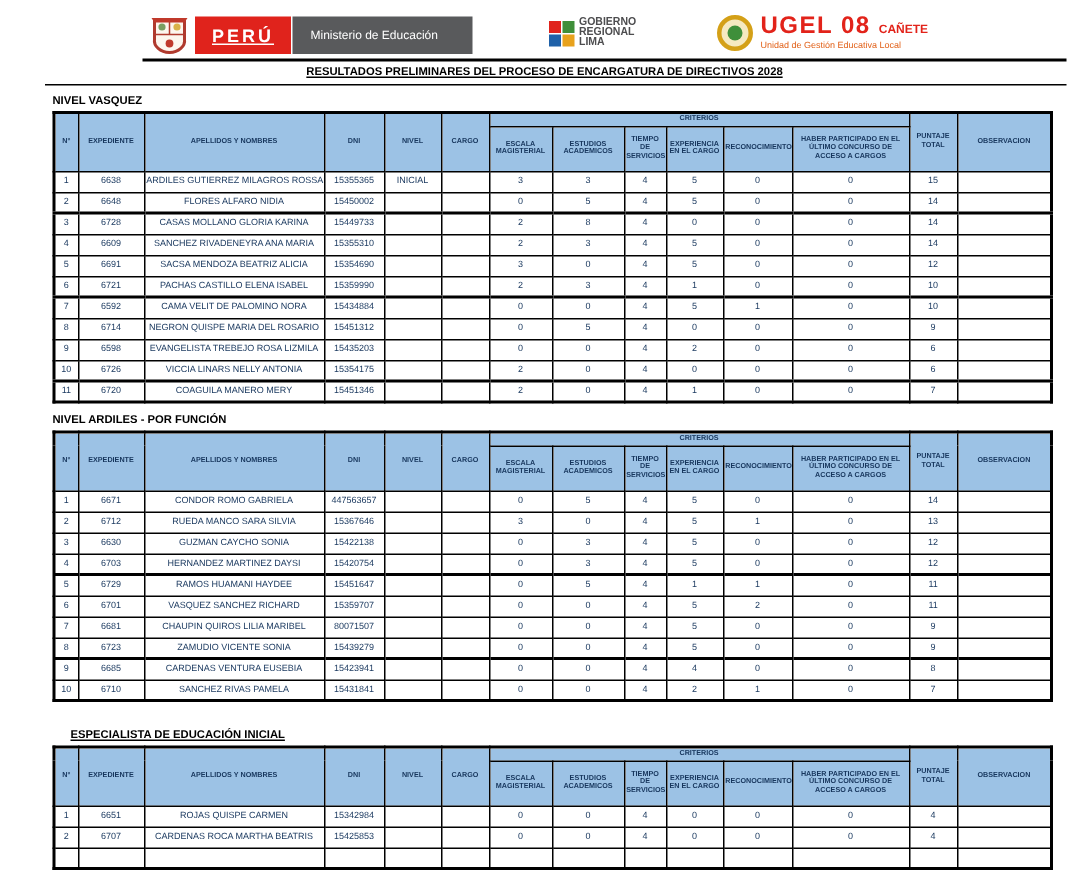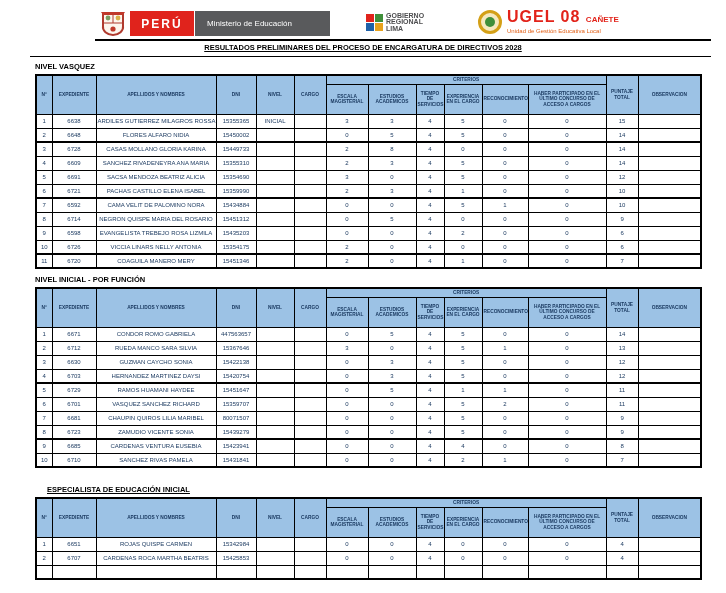--- a/index.html
+++ b/index.html
@@ -3,22 +3,22 @@
 <meta charset="utf-8">
 <style>
   html,body{margin:0;padding:0;background:#fff;}
   .page{position:relative;width:726px;height:593px;background:#fff;overflow:hidden;
         font-family:"Liberation Sans",sans-serif;color:#17365d;}
   
   .hdr{position:absolute;top:8px;left:0;width:726px;height:32px;}
   .coat{position:absolute;left:100px;top:2px;width:26px;height:27px;}
   .peru-box{position:absolute;left:130px;top:3px;width:64px;height:25px;background:#e0231c;
             color:#fff;font-weight:bold;font-size:12px;letter-spacing:2px;
-            display:flex;align-items:center;justify-content:center;}
-  .minedu-box{position:absolute;left:195px;top:3px;width:135px;height:25px;background:#595a5c;
+            display:flex;align-items:center;justify-content:center;text-decoration:underline;}
+  .minedu-box{position:absolute;left:195px;top:3px;width:120px;height:25px;background:#595a5c;
             color:#fff;font-size:8px;line-height:9px;display:flex;align-items:center;padding-left:12px;box-sizing:border-box;}
   .gore{position:absolute;left:366px;top:5px;display:flex;align-items:center;gap:3px;}
   .gore-sq{display:grid;grid-template-columns:8px 8px;grid-template-rows:8px 8px;gap:1px;}
   .gore-sq i{display:block;}
   .gore-txt{font-size:7px;line-height:6px;font-weight:bold;color:#4d4d4f;transform:scaleY(1.1);}
   .ugel{position:absolute;left:478px;top:2px;display:flex;align-items:flex-end;gap:5px;}
   .ugel-circ{width:24px;height:24px;border-radius:50%;background:#f5e9c0;border:3px solid #d4a017;
              box-sizing:border-box;position:relative;}
   .ugel-circ i{position:absolute;left:4px;top:4px;width:10px;height:10px;border-radius:50%;background:#3f8f3a;}
   .ugel-name{font-size:16px;font-weight:bold;color:#e2231a;line-height:14px;letter-spacing:1px;}
@@ -309,21 +309,21 @@
             <td>4</td>
             <td>1</td>
             <td>0</td>
             <td>0</td>
             <td>7</td>
             <td></td>
           </tr>
         </tbody>
       </table>
 
-    <div class="sec-title sec2">NIVEL INICIAL - POR FUNCIÓN</div>
+    <div class="sec-title sec2">NIVEL ARDILES - POR FUNCIÓN</div>
     <table class="res">
         <colgroup>
           <col style="width: 16px;">
           <col style="width: 44px;">
           <col style="width: 120px;">
           <col style="width: 40px;">
           <col style="width: 38px;">
           <col style="width: 32px;">
           <col style="width: 42px;">
           <col style="width: 48px;">

